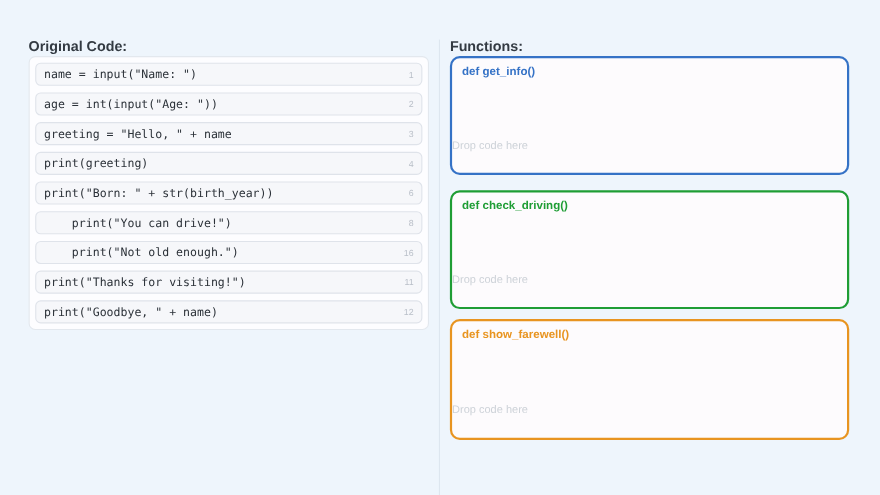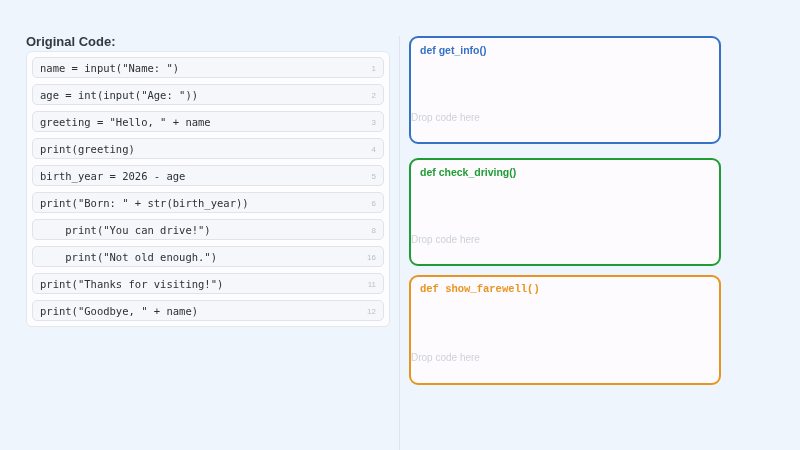--- a/index.html
+++ b/index.html
@@ -115,21 +115,21 @@
     transform: translateY(-50%);
     font-size: 8px;
     color: #b9bfc8;
     font-family: "Liberation Sans", sans-serif;
     line-height: 9px;
   }
   
   .fn-box {
     position: absolute;
     left: 4px;
-    width: 312px;
+    width: 363px;
     box-sizing: border-box;
     border-radius: 9px;
     background: #fdfbfd;
     border-width: 2px;
     border-style: solid;
   }
   .fn-box.b0 { top: 0px;   height: 108px; }
   .fn-box.b1 { top: 122px; height: 108px; }
   .fn-box.b2 { top: 239px; height: 110px; }
   .fn-name {
@@ -173,24 +173,20 @@
           </div>
           <div class="code-line">
             <span class="code-text">greeting = "Hello, " + name</span>
             <span class="line-num">3</span>
           </div>
           <div class="code-line">
             <span class="code-text">print(greeting)</span>
             <span class="line-num">4</span>
           </div>
           <div class="code-line">
-            <span class="code-text">birth_year = 2026 - age</span>
-            <span class="line-num">5</span>
-          </div>
-          <div class="code-line">
             <span class="code-text">print("Born: " + str(birth_year))</span>
             <span class="line-num">6</span>
           </div>
           <div class="code-line">
             <span class="code-text">    print("You can drive!")</span>
             <span class="line-num">8</span>
           </div>
           <div class="code-line">
             <span class="code-text">    print("Not old enough.")</span>
             <span class="line-num">16</span>
@@ -202,30 +198,31 @@
           <div class="code-line">
             <span class="code-text">print("Goodbye, " + name)</span>
             <span class="line-num">12</span>
           </div>
         </div>
     </div>
 
     <div class="col-divider"></div>
 
     <div class="col-right">
+      <div class="section-label right">Functions:</div>
       <div style="position:relative; height:400px;" id="fn-stack">
           <div class="fn-box b0" style="border-color: rgb(53, 114, 198);">
             <div class="fn-name" style="color: rgb(53, 114, 198);">def get_info()</div>
             <div class="fn-drop">Drop code here</div>
           </div>
           <div class="fn-box b1" style="border-color: rgb(31, 157, 53); padding-left: 48px;">
             <div class="fn-name" style="color: rgb(31, 157, 53);">def check_driving()</div>
             <div class="fn-drop">Drop code here</div>
           </div>
           <div class="fn-box b2" style="border-color: rgb(232, 148, 32);">
-            <div class="fn-name" style="color: rgb(232, 148, 32); font-family: Liberation Mono, monospace;">def show_farewell()</div>
+            <div class="fn-name" style="color: rgb(232, 148, 32);">def show_farewell()</div>
             <div class="fn-drop">Drop code here</div>
           </div>
         </div>
     </div>
 
   </div>
 </div>
 
 </body></html>

